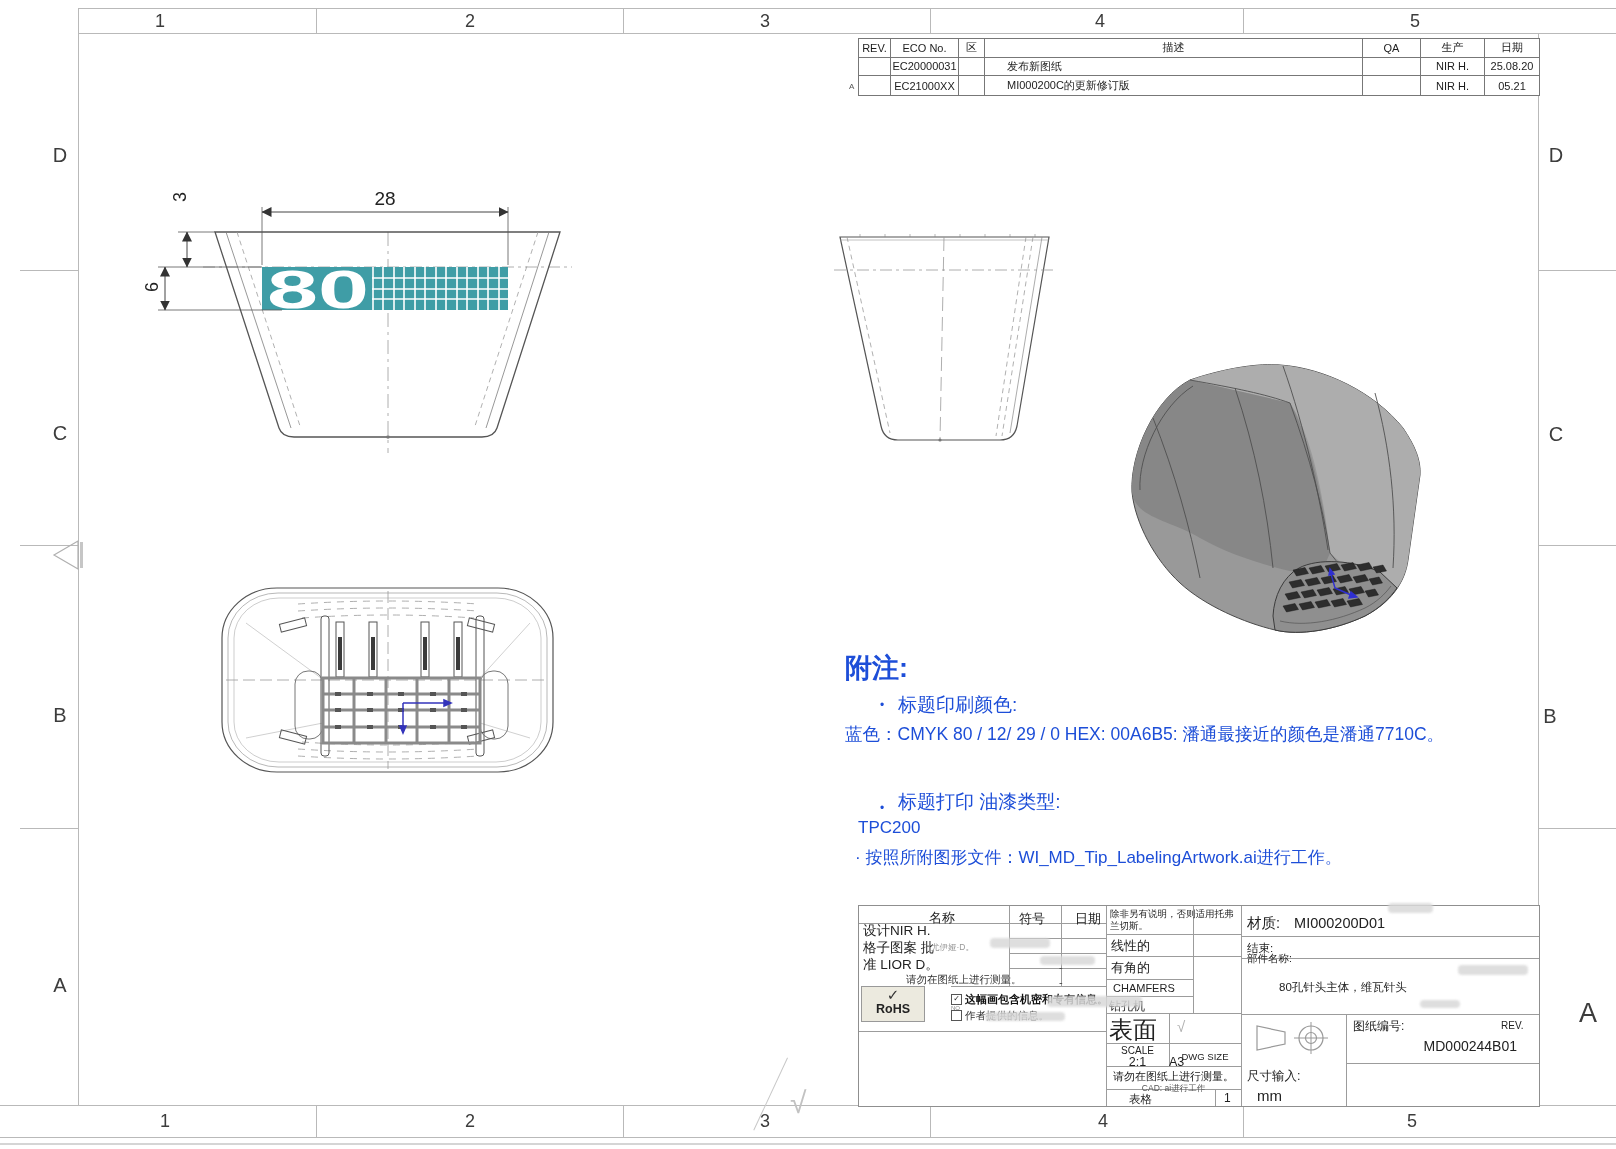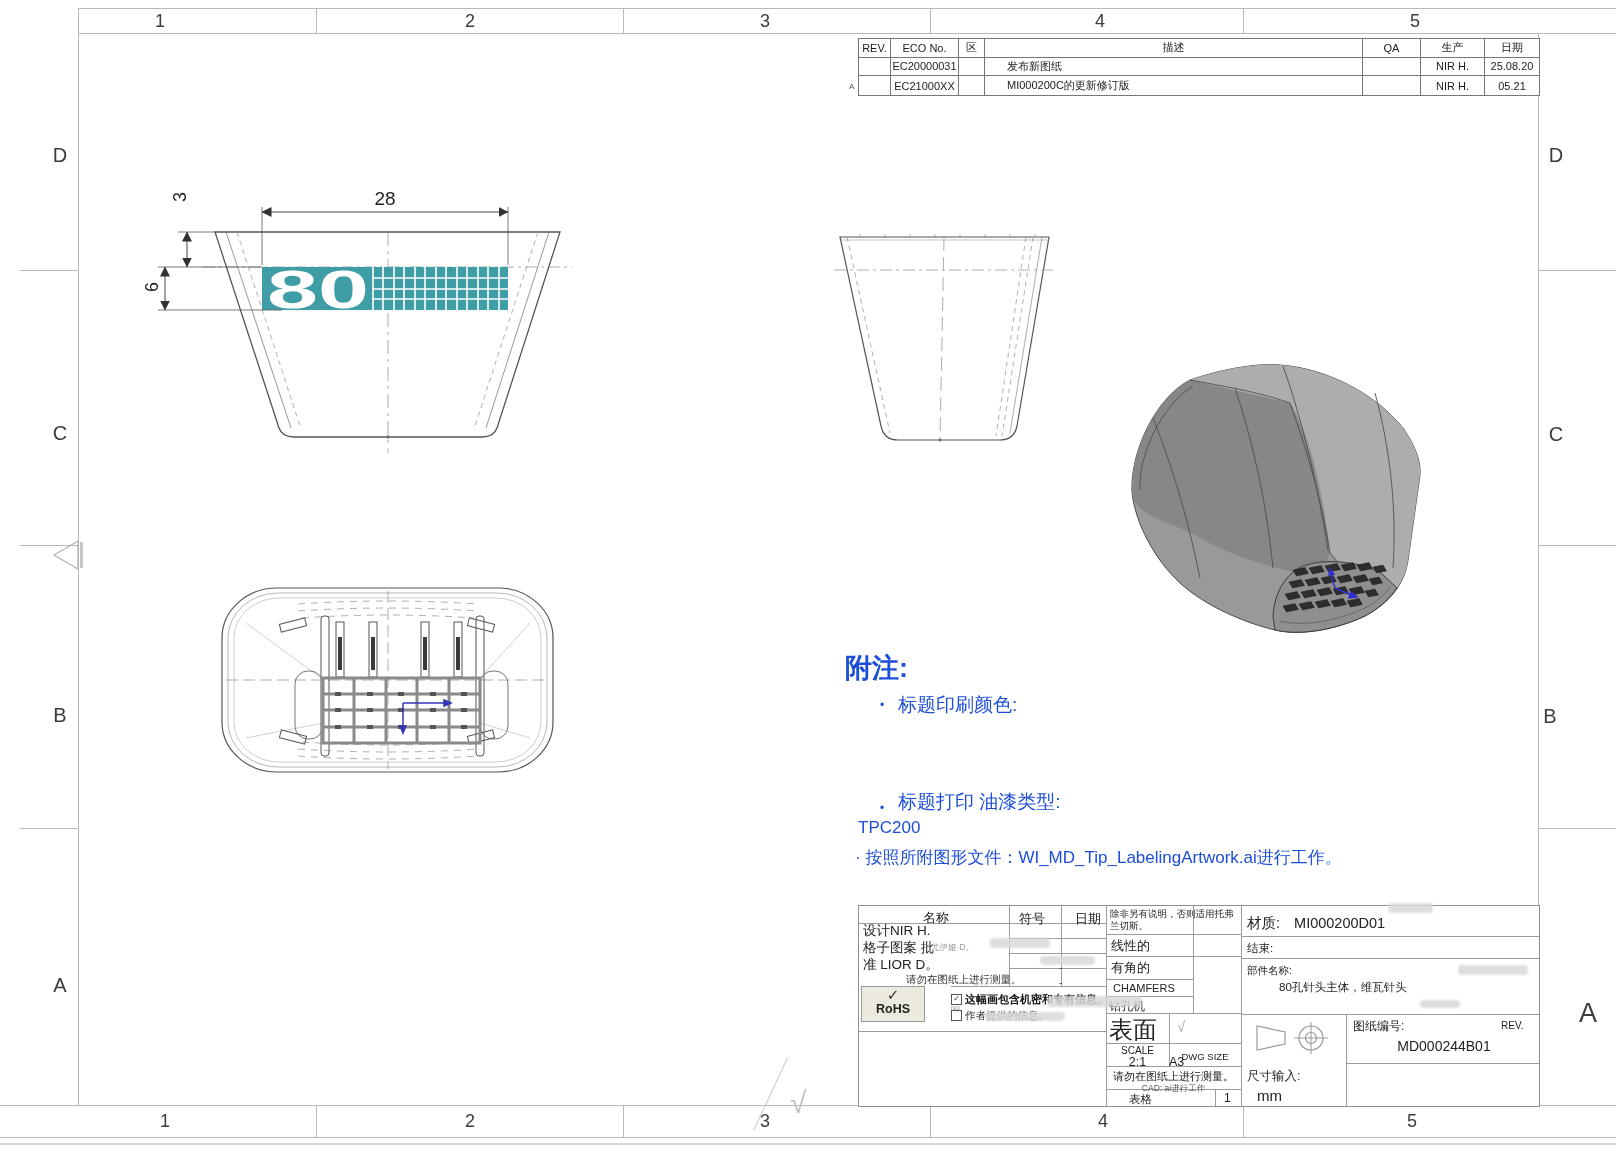--- a/index.html
+++ b/index.html
@@ -311,20 +311,21 @@
       <line x1="250" y1="230" x2="266" y2="237"></line>
         <path d="M266,234 L272,239 L264,240 Z"></path>
       <line x1="250" y1="230" x2="246" y2="216"></line>
         <path d="M244,217 L245,211 L249,216 Z"></path>
     </g>
   </svg>
 
   <div class="notes" style="left:845px;top:650px;font-size:27px;font-weight:bold">附注:</div>
   <div class="notes" style="left:880px;top:698px;font-size:12px">•</div>
   <div class="notes" style="left:898px;top:692px;font-size:19px">标题印刷颜色:</div>
+  <div class="notes" style="left:845px;top:722px;font-size:17.5px">蓝色：CMYK 80 / 12/ 29 / 0 HEX: 00A6B5: 潘通最接近的颜色是潘通7710C。</div>
   <div class="notes" style="left:880px;top:801px;font-size:12px">•</div>
   <div class="notes" style="left:898px;top:789px;font-size:19px">标题打印 油漆类型:</div>
   <div class="notes" style="left:858px;top:818px;font-size:17px">TPC200</div>
   <div class="notes" style="left:855px;top:846px;font-size:17px">· 按照所附图形文件：WI_MD_Tip_LabelingArtwork.ai进行工作。</div>
 
   <div class="tblk">
 
     <div class="tv" style="left:247px;top:0;height:200px"></div>
     <div class="tv" style="left:382px;top:0;height:200px"></div>
     <div class="tv" style="left:150px;top:0;height:80px"></div>
@@ -345,21 +346,21 @@
     <div class="th" style="left:247px;top:137px;width:135px"></div>
     <div class="th" style="left:247px;top:160px;width:135px"></div>
     <div class="th" style="left:247px;top:183px;width:135px"></div>
     <div class="tv" style="left:356px;top:183px;height:17px"></div>
     <div class="th" style="left:382px;top:30px;width:298px"></div>
     <div class="th" style="left:382px;top:52px;width:298px"></div>
     <div class="th" style="left:382px;top:108px;width:298px"></div>
     <div class="tv" style="left:487px;top:108px;height:92px"></div>
     <div class="th" style="left:487px;top:157px;width:193px"></div>
 
-    <div class="a" style="left:64px;top:3px;font-size:13px">名称</div>
+    <div class="a" style="left:70px;top:3px;font-size:13px">名称</div>
     <div class="a" style="left:160px;top:4px;font-size:13px">符号</div>
     <div class="a" style="left:216px;top:4px;font-size:13px">日期</div>
     <div class="a" style="left:4px;top:16px;font-size:13.5px">设计NIR H.</div>
     <div class="a" style="left:4px;top:33px;font-size:13.5px">格子图案 批</div>
     <div class="a" style="left:4px;top:50px;font-size:13.5px">准 LIOR D。</div>
     <div class="a" style="left:72px;top:36px;font-size:8.5px;color:#999">尤伊娅·D。</div>
     <div class="a" style="left:200px;top:55px;font-size:11px;color:#444">-</div>
     <div class="a" style="left:200px;top:70px;font-size:11px;color:#444">-</div>
     <div class="a" style="left:47px;top:67px;font-size:10.5px;color:#333">请勿在图纸上进行测量。</div>
     <div class="rohs">
@@ -386,34 +387,34 @@
     <div class="a" style="left:247px;top:163px;width:135px;text-align:center;font-size:11px">请勿在图纸上进行测量。</div>
     <div class="a" style="left:247px;top:177px;width:135px;text-align:center;font-size:8.5px;color:#555">CAD: ai进行工作</div>
     <div class="a" style="left:270px;top:186px;font-size:11.5px">表格</div>
     <div class="a" style="left:365px;top:185px;font-size:12px">1</div>
 
     <div class="a" style="left:388px;top:8px;font-size:14.5px">
       <span>材质:</span>
       <span style="margin-left:10px">MI000200D01</span>
     </div>
     <div class="a" style="left:388px;top:35px;font-size:11.5px">结束:</div>
-    <div class="a" style="left:388px;top:58px;font-size:10.5px">部件名称:</div>
+    <div class="a" style="left:388px;top:46px;font-size:10.5px">部件名称:</div>
     <div class="a" style="left:420px;top:74px;font-size:11.5px">80孔针头主体，维瓦针头</div>
     <svg style="left:390px;top:112px" width="86" height="44" viewBox="0 0 86 44">
       <path d="M8,8 L8,32 L36,26 L36,14 Z" fill="none" stroke="#999" stroke-width="1.2"></path>
       <circle cx="62" cy="20" r="12" fill="none" stroke="#999" stroke-width="1.2"></circle>
       <circle cx="62" cy="20" r="5.5" fill="none" stroke="#999" stroke-width="1.2"></circle>
       <line x1="45" y1="20" x2="79" y2="20" stroke="#999" stroke-width="1"></line>
       <line x1="62" y1="4" x2="62" y2="36" stroke="#999" stroke-width="1"></line>
     </svg>
     <div class="a" style="left:388px;top:162px;font-size:12.5px">尺寸输入:</div>
     <div class="a" style="left:398px;top:181px;font-size:15px">mm</div>
     <div class="a" style="left:494px;top:112px;font-size:12px">图纸编号:</div>
     <div class="a" style="left:642px;top:114px;font-size:10px">REV.</div>
-    <div class="a" style="left:500px;top:132px;width:170px;text-align:center;font-size:14px">MD000244B01</div>
+    <div class="a" style="left:488px;top:132px;width:170px;text-align:right;font-size:14px">MD000244B01</div>
   </div>
 
   <div class="a" style="left:790px;top:1086px;font-size:30px;color:#c2c2c2">√</div>
   <div class="ln" style="left:788px;top:1058px;width:80px;height:1px;transform:rotate(115deg);transform-origin:left top;background:#c8c8c8"></div>
 
   <div class="sm" style="left:990px;top:938px;width:60px;height:10px"></div>
   <div class="sm" style="left:1040px;top:956px;width:55px;height:9px"></div>
   <div class="sm" style="left:1047px;top:996px;width:95px;height:11px"></div>
   <div class="sm" style="left:985px;top:1012px;width:80px;height:9px"></div>
   <div class="sm" style="left:1388px;top:903px;width:45px;height:10px"></div>

